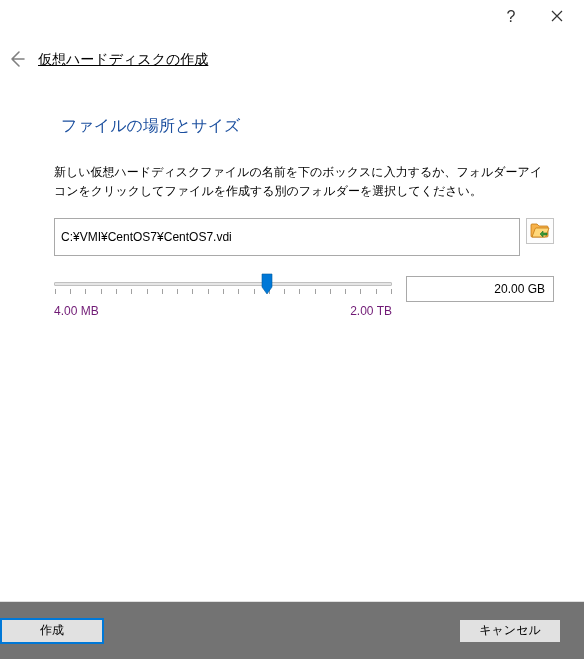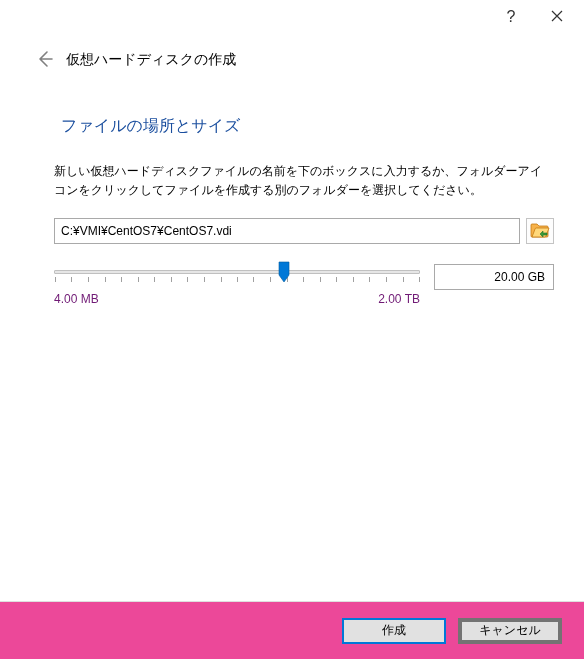--- a/index.html
+++ b/index.html
@@ -37,21 +37,22 @@
       color: #333;
       font-family: Arial, sans-serif;
     }
     .close-icon svg {
       width: 12px;
       height: 12px;
     }
     .header-row {
       display: flex;
       align-items: center;
-      padding: 8px 16px 18px 32px;
+      padding: 8px 16px 18px 4px;
+      text-decoration: underline;
     }
     .back-btn {
       width: 24px;
       height: 24px;
       display: flex;
       align-items: center;
       justify-content: center;
       margin-right: 10px;
       cursor: pointer;
     }
@@ -70,36 +71,35 @@
       color: #1a4e9e;
       font-size: 16px;
       margin-bottom: 26px;
       margin-left: 7px;
     }
     .description {
       font-size: 12px;
       line-height: 1.55;
       margin-bottom: 18px;
       color: #000;
-      font-family: Liberation Mono, monospace;
     }
     .file-row {
       display: flex;
       align-items: stretch;
       gap: 6px;
       margin-bottom: 18px;
     }
     .file-input {
       flex: 1;
       border: 1px solid #a9a9a9;
       background: #fff;
       padding: 4px 6px;
       font-size: 12px;
       font-family: inherit;
-      height: 26px;
+      height: 38px;
     }
     .folder-btn {
       width: 28px;
       height: 26px;
       border: 1px solid #c4c4c4;
       background: #fdfdfd;
       display: flex;
       align-items: center;
       justify-content: center;
       cursor: pointer;
@@ -153,49 +153,49 @@
       height: 22px;
     }
     .slider-labels {
       display: flex;
       justify-content: space-between;
       margin-top: 18px;
       font-size: 12px;
       color: #701a75;
     }
     .size-display {
-      width: 120px;
+      width: 148px;
       height: 26px;
       border: 1px solid #a9a9a9;
       background: #fff;
       display: flex;
       align-items: center;
       justify-content: flex-end;
       padding: 0 8px;
       font-size: 12px;
       margin-top: 2px;
     }
     .footer {
       position: absolute;
       bottom: 0;
       left: 0;
       right: 0;
       height: 58px;
-      background: #ec4899;
+      background: #737373;
       border-top: 1px solid #dfdfdf;
       display: flex;
-      justify-content: flex-end;
+      justify-content: space-between;
       align-items: center;
       padding-right: 22px;
       gap: 12px;
     }
     .footer-btn {
       min-width: 104px;
       height: 26px;
-      border: 4px solid #737373;
+      border: 2px solid #737373;
       background: #e1e1e1;
       font-size: 12px;
       font-family: inherit;
       cursor: pointer;
       display: inline-flex;
       align-items: center;
       justify-content: center;
     }
     .footer-btn.primary {
       border: 1px solid #0078d7;

